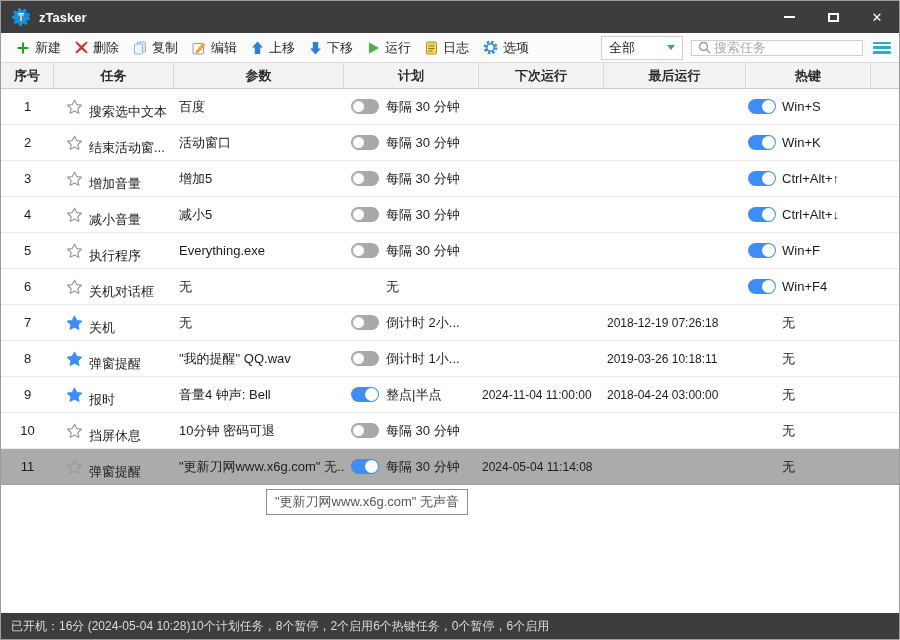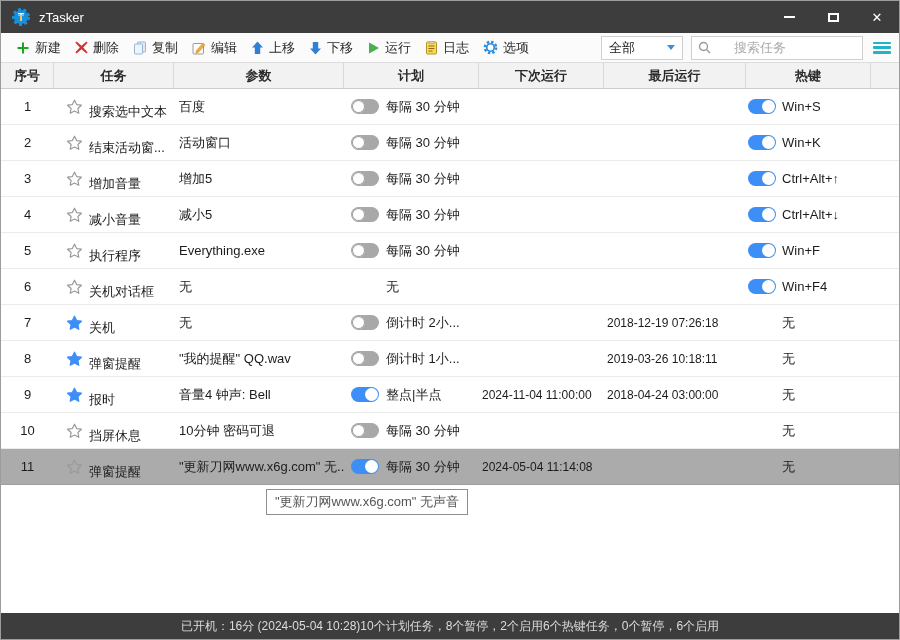--- a/index.html
+++ b/index.html
@@ -3,35 +3,35 @@
 <meta charset="utf-8">
 <style>
   * { box-sizing: border-box; margin: 0; padding: 0; }
   html,body { width:900px; height:640px; overflow:hidden; }
   body { font-family: "Liberation Sans", "DejaVu Sans", sans-serif; font-size:13px; color:#1c1c1c; }
   .window { position:relative; width:900px; height:640px; background:#fff; border:1px solid #9c9c9c; display:flex; flex-direction:column; }
 
   
   .titlebar { height:32px; background:#3d3d3d; display:flex; align-items:center; flex:none; }
   .titlebar .logo { margin:0 8px 0 10px; width:20px; height:20px; flex:none; }
-  .titlebar .title { color:#fff; font-size:13px; }
+  .titlebar .title { color:#fff; font-size:13px;font-weight:bold; }
   .titlebar .spacer { flex:1; }
   .win-btn { width:44px; height:32px; display:flex; align-items:center; justify-content:center; color:#fff; flex:none; cursor:default; }
   .glyph-min { width:11px; height:2px; background:#fff; display:block; }
   .glyph-max { width:11px; height:9px; border:2px solid #fff; display:block; }
   .glyph-close { font-size:13px; line-height:1; }
 
   
   .toolbar { height:30px; background:#fbfbfb; border-bottom:1px solid #dcdcdc; display:flex; align-items:center; padding:0 8px; flex:none; }
   .tb-btn { display:flex; align-items:center; gap:5px; padding:0 7px; height:26px; color:#2a2a2a; font-size:13px; cursor:default; white-space:nowrap; }
   .tb-btn svg { flex:none; }
   .filter-select { margin-left:auto; width:82px; height:24px; background:#fff; border:1px solid #cfcfcf; display:flex; align-items:center; padding:0 7px; gap:0; }
   .filter-select .val { flex:1; }
   .caret-down { width:0; height:0; border-left:4px solid transparent; border-right:4px solid transparent; border-top:5px solid #3f8edc; }
-  .searchbox { margin-left:8px; width:172px; height:24px; background:#fff; border:1px solid #cfcfcf; display:flex; align-items:center; padding:4px 6px; gap:23px; }
+  .searchbox { margin-left:8px; width:172px; height:16px; background:#fff; border:1px solid #cfcfcf; display:flex; align-items:center; padding:4px 6px; gap:3px; }
   .searchbox input { border:none; outline:none; width:120px; font-size:13px; font-family:inherit; color:#333; background:transparent; }
   .searchbox input::placeholder { color:#aaa; }
   .list-icon { margin-left:10px; width:18px; height:16px; display:flex; flex-direction:column; justify-content:space-between; padding:2px 0; }
   .list-icon span { display:block; height:2.6px; background:#24b2c6; border-radius:1px; }
 
   
   .thead { height:26px; background:#f2f2f2; border-bottom:1px solid #cccccc; display:flex; flex:none; }
   .th { display:flex; align-items:center; justify-content:center; font-size:13px; color:#2a2a2a; border-right:1px solid #d8d8d8; height:100%;font-weight:bold; }
   .th:last-child { border-right:none; }
   .c0{width:53px;flex:none}.c1{width:120px;flex:none}.c2{width:170px;flex:none}.c3{width:135px;flex:none}
@@ -55,21 +55,21 @@
   .toggle .knob { position:absolute; top:1px; width:13px; height:13px; border-radius:50%; background:#fff; }
   .toggle.off { background:#a8a8a8; }
   .toggle.off .knob { left:1px; box-shadow:inset 0 0 0 1px #9a9a9a; }
   .toggle.on { background:#3e8ef7; }
   .toggle.on .knob { right:1px; }
 
   
   .tooltip { position:absolute; left:265px; top:488px; background:#fff; border:1px solid #8e8e8e; padding:3px 8px; font-size:13px; color:#555; white-space:nowrap; }
 
   
-  .statusbar { height:26px; background:#3d3d3d; color:#dcdcdc; display:flex; align-items:center; padding:0 10px; font-size:12px; flex:none; justify-content:center; }
+  .statusbar { height:26px; background:#3d3d3d; color:#dcdcdc; display:flex; align-items:center; padding:0 10px; font-size:12px; flex:none; justify-content:flex-start; }
   .statusbar .right { display:flex; }
 </style>
 </head>
 <body>
 
 <div class="window">
 
   <div class="titlebar">
     <svg class="logo" viewBox="0 0 20 20">
       <circle cx="10" cy="10" r="7" fill="#1790dc" stroke="#1790dc" stroke-width="4" stroke-dasharray="2.8 2.2"></circle>

